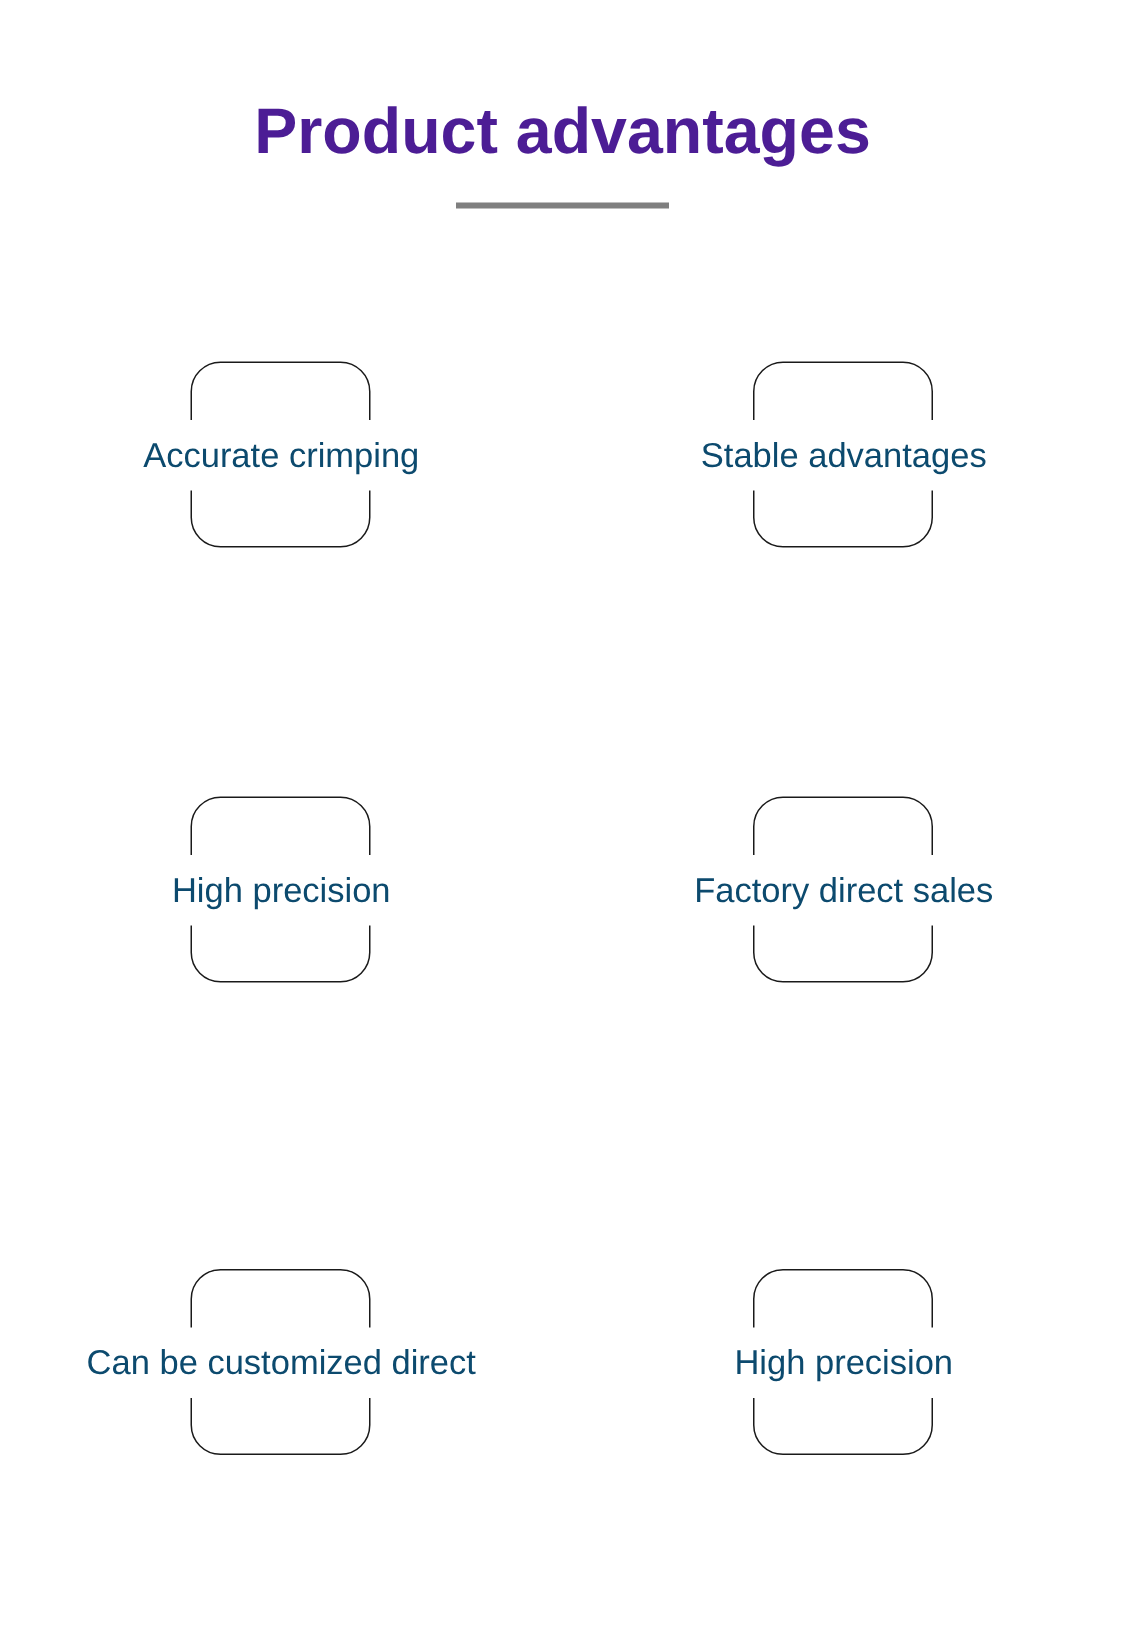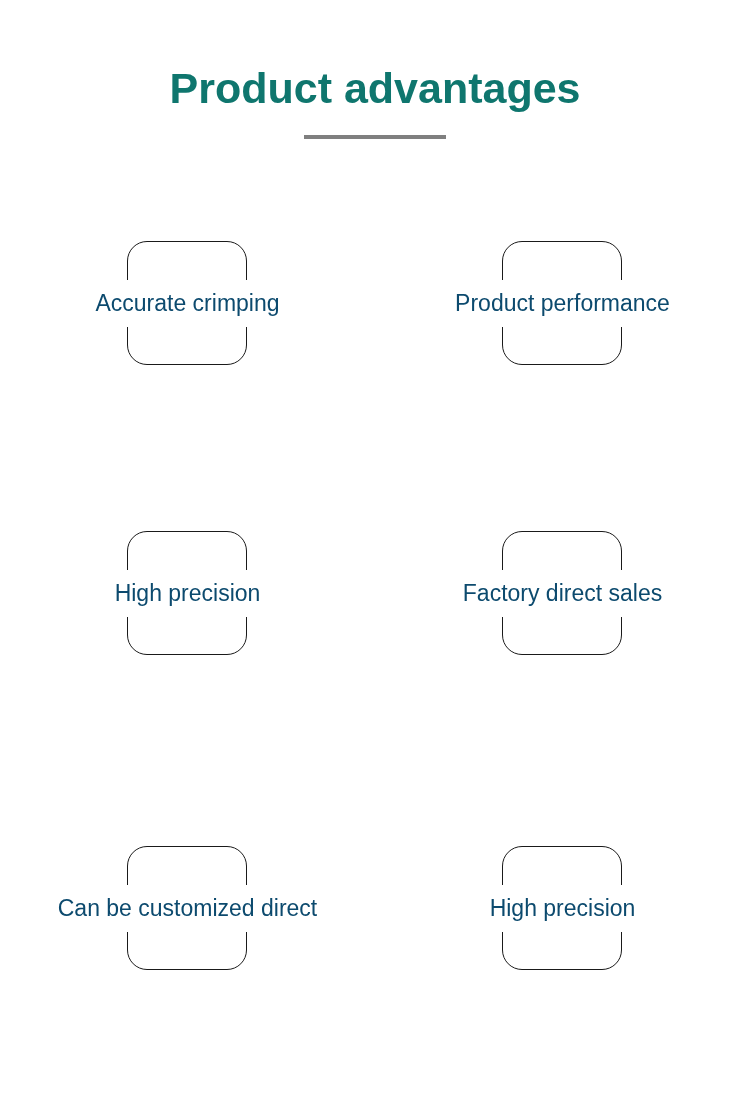--- a/index.html
+++ b/index.html
@@ -32,21 +32,21 @@
     width: 750px;
     text-align: center;
   }
   .page-title {
     margin: 0;
     padding-top: 62px;
     font-size: 43px;
     line-height: 52px;
     font-weight: bold;
     letter-spacing: 0px;
-    color: #0f766e;
+    color: #4c1d95;
     font-family: "Liberation Sans", sans-serif;
   }
   .title-divider {
     width: 142px;
     height: 4px;
     background: #7f7f7f;
     margin: 21px auto 0 auto;
     border: 0;
   }
 
@@ -112,21 +112,21 @@
 
   <div class="advantages">
 
     <div class="adv-cell row-1 col-left">
       <div class="adv-box"></div>
       <div class="adv-label">Accurate crimping</div>
     </div>
 
     <div class="adv-cell row-1 col-right">
       <div class="adv-box"></div>
-      <div class="adv-label">Product performance</div>
+      <div class="adv-label">Stable advantages</div>
     </div>
 
     <div class="adv-cell row-2 col-left">
       <div class="adv-box"></div>
       <div class="adv-label">High precision</div>
     </div>
 
     <div class="adv-cell row-2 col-right">
       <div class="adv-box"></div>
       <div class="adv-label">Factory direct sales</div>

